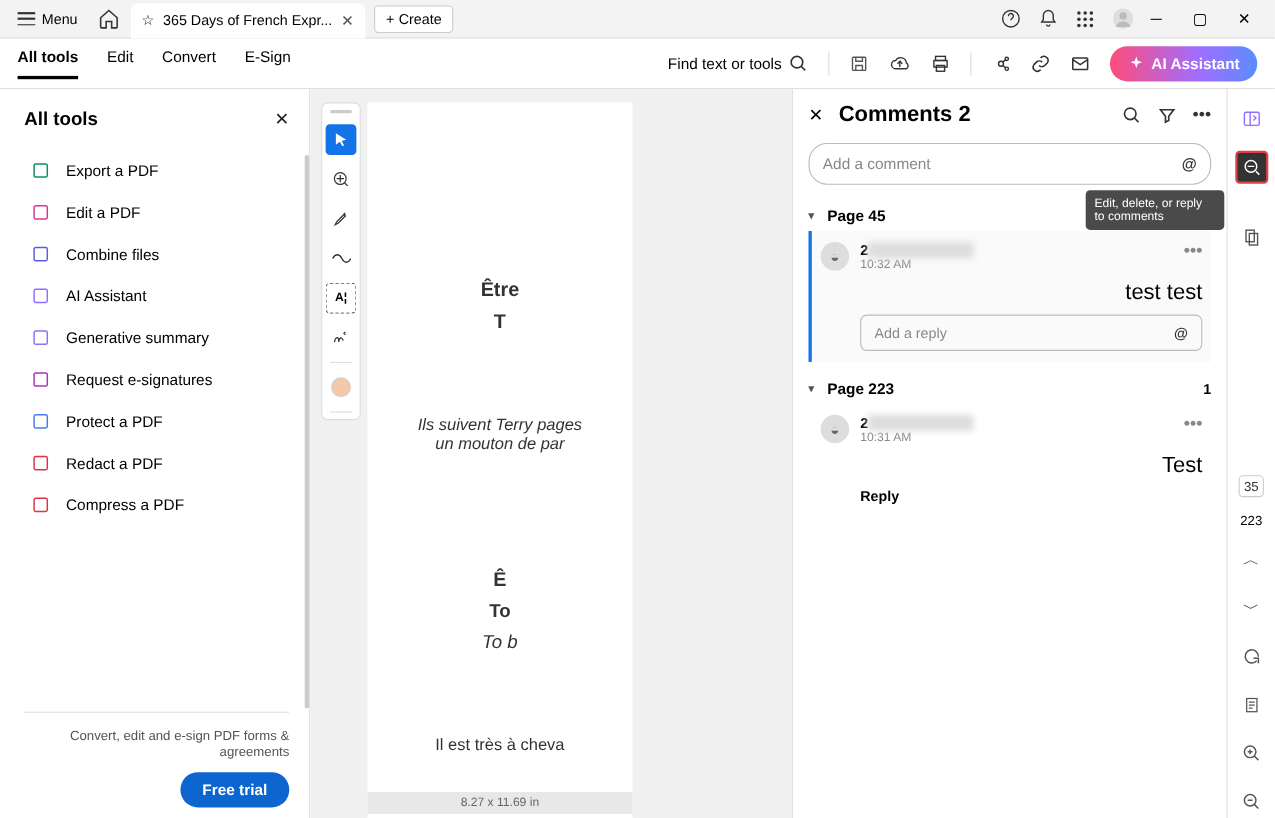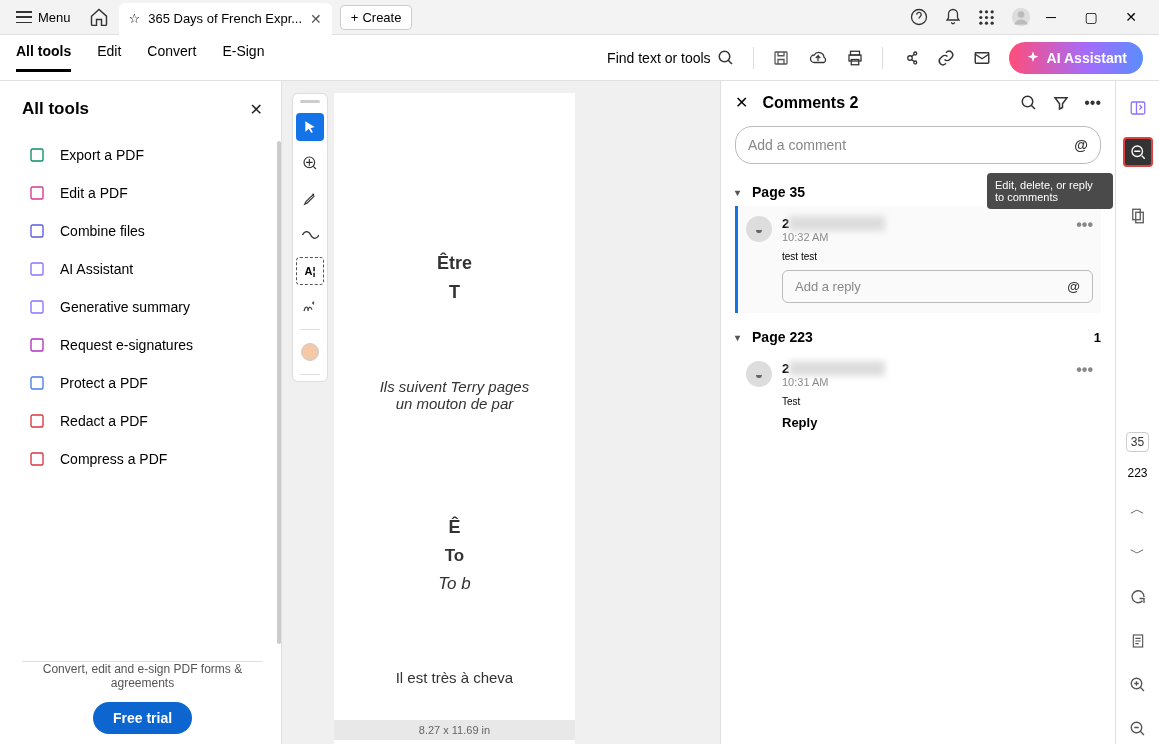--- a/index.html
+++ b/index.html
@@ -31,53 +31,53 @@
 
 .main { display: flex; height: calc(100% - 81px); }
 
 .left-panel { width: 282px; border-right: 1px solid #e0e0e0; padding: 18px 18px 10px 22px; display: flex; flex-direction: column; position: relative; }
 .left-header { display: flex; justify-content: space-between; align-items: center; margin-bottom: 18px; }
 .left-title { font-size: 17px; font-weight: 700; }
 .close-panel { cursor: pointer; font-size: 16px; color: #222; }
 .tool-list { display: flex; flex-direction: column; gap: 2px; overflow-y: auto; flex: 1; }
 .tool-item { display: flex; align-items: center; gap: 14px; padding: 9px 6px; font-size: 14px; cursor: pointer; border-radius: 4px; }
 .tool-item-icon { width: 18px; height: 18px; display: flex; align-items: center; justify-content: center; }
-.left-footer { border-top: 1px solid #e0e0e0; text-align: center; font-size: 12px; color: #555; margin-top: 25px; }
+.left-footer { border-top: 1px solid #e0e0e0; padding-top: 14px; text-align: right; font-size: 12px; color: #555; margin-top: 25px; }
 .free-trial { background: #0d66d0; color: #fff; padding: 8px 20px; border-radius: 20px; font-size: 14px; font-weight: 600; display: inline-block; margin-top: 12px; cursor: pointer; }
 .left-scroll { position: absolute; right: 0; top: 60px; bottom: 100px; width: 4px; background: #ccc; border-radius: 2px; }
 
 .doc-area { flex: 1; background: #f0f0f0; position: relative; overflow: hidden; padding-top: 12px; }
 .vtoolbar { position: absolute; left: 10px; top: 12px; width: 36px; background: #fff; border: 1px solid #ddd; border-radius: 6px; display: flex; flex-direction: column; align-items: center; gap: 8px; padding: 6px 4px; }
 .vtool-handle { width: 20px; height: 3px; background: #ccc; border-radius: 2px; margin-bottom: 2px; }
 .vtool { width: 28px; height: 28px; display: flex; align-items: center; justify-content: center; cursor: pointer; border-radius: 4px; font-size: 16px; }
 .vtool.active { background: #1473e6; color: #fff; }
 .vtool-dot { width: 18px; height: 18px; border-radius: 50%; background: #f5c9a8; border: 1px solid #ccc; }
 .page { background: #fff; margin: 0 auto 20px; width: 55%; min-height: 600px; padding: 60px 40px; font-family: Georgia, serif; font-size: 15px; color: #333; position: relative; margin-left: 52px; }
 .page p { text-align: center; margin-bottom: 8px; }
 .page-footer { position: absolute; bottom: 4px; left: 52px; width: 55%; text-align: center; font-size: 11px; color: #666; background: #e8e8e8; padding: 4px; }
 
 .comments-panel { width: 395px; border-left: 1px solid #e0e0e0; display: flex; flex-direction: column; padding: 12px 14px; position: relative; }
 .comments-header { display: flex; align-items: center; gap: 14px; margin-bottom: 14px; }
 .comments-close { cursor: pointer; font-size: 16px; }
-.comments-title { font-size: 16px; font-weight: 700; flex: 1; }
+.comments-title { font-size: 20px; font-weight: 700; flex: 1; }
 .comments-hicon { cursor: pointer; color: #333; }
 .comment-input { border: 1px solid #bbb; border-radius: 17px; padding: 10px 12px; font-size: 14px; display: flex; justify-content: space-between; align-items: center; color: #888; margin-bottom: 14px; }
 .page-group { margin-bottom: 10px; }
 .page-group-header { display: flex; align-items: center; gap: 12px; font-size: 14px; font-weight: 600; padding: 6px 0; cursor: pointer; }
 .chevron { font-size: 10px; color: #555; }
 .page-group-count { margin-left: auto; font-size: 13px; }
 .comment-card { padding: 10px 8px 10px 8px; border-left: 3px solid transparent; position: relative; }
 .comment-card.active { border-left-color: #1473e6; background: #fafafa; }
 .comment-author-row { display: flex; gap: 10px; align-items: flex-start; }
 .comment-avatar { width: 26px; height: 26px; border-radius: 50%; background: #ddd; display: flex; align-items: center; justify-content: center; font-size: 14px; color: #666; }
 .comment-meta { flex: 1; }
 .comment-name { font-weight: 600; font-size: 13px; }
 .comment-time { font-size: 11px; color: #888; }
 .comment-more { cursor: pointer; color: #888; font-weight: 700; }
-.comment-body { margin: 8px 0 8px 36px; font-size: 10px; }
+.comment-body { margin: 8px 0 8px 36px; font-size: 20px; text-align: right; }
 .reply-input { margin-left: 36px; border: 1px solid #bbb; border-radius: 6px; padding: 8px 12px; font-size: 13px; display: flex; justify-content: space-between; color: #888; }
 .reply-link { margin-left: 36px; font-size: 13px; font-weight: 600; cursor: pointer; margin-top: 4px; }
 .blur-name { filter: blur(3px); background: #ddd; color: transparent; padding: 0 30px; }
 
 .right-rail { width: 44px; border-left: 1px solid #e0e0e0; display: flex; flex-direction: column; align-items: center; gap: 14px; padding-top: 12px; position: relative; }
 .rail-icon { cursor: pointer; color: #555; width: 30px; height: 30px; display: flex; align-items: center; justify-content: center; border-radius: 4px; font-size: 15px; }
 .rail-icon.highlighted { border: 2px solid #e04040; background: #333; color: #fff; padding: 2px; }
 .rail-sep { flex: 1; }
 .page-num { font-size: 12px; color: #333; border: 1px solid #ccc; border-radius: 4px; padding: 2px 4px; }
 .tooltip { position: absolute; right: 46px; top: 92px; background: #4a4a4a; color: #fff; font-size: 11px; padding: 6px 8px; border-radius: 4px; width: 126px; z-index: 10; }
@@ -374,21 +374,21 @@
       <span class="comments-hicon">•••</span>
     </div>
     <div class="comment-input">
       <span>Add a comment</span>
       <span style="font-weight:600;color:#333">@</span>
     </div>
     <div id="comments-list">
         <div class="page-group">
           <div class="page-group-header">
             <span class="chevron">▾</span>
-            <span>Page 35</span>
+            <span>Page 45</span>
             <span class="page-group-count"></span>
           </div>
           <div class="comment-card active">
             <div class="comment-author-row">
               <span class="comment-avatar">◒</span>
               <div class="comment-meta">
                 <div class="comment-name">2<span class="blur-name">xxxxx</span></div>
                 <div class="comment-time">10:32 AM</div>
               </div>
               <span class="comment-more">•••</span>

